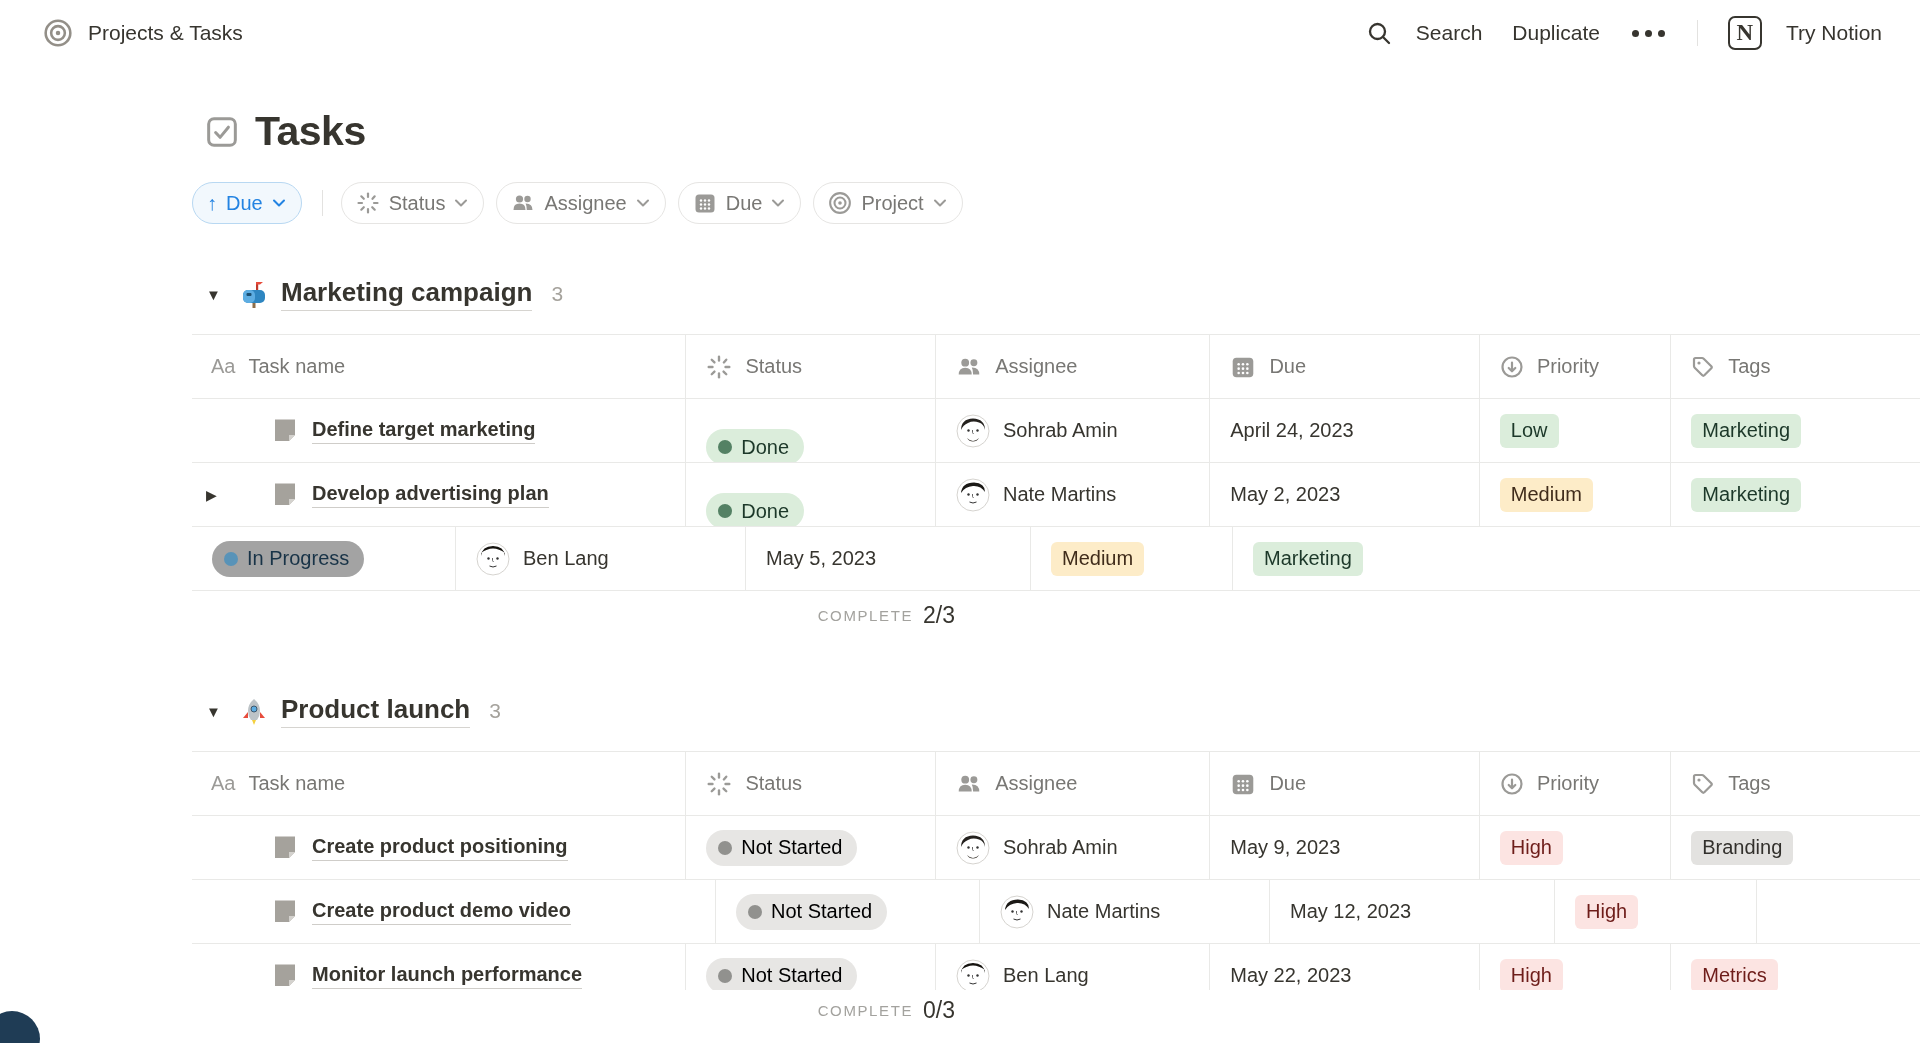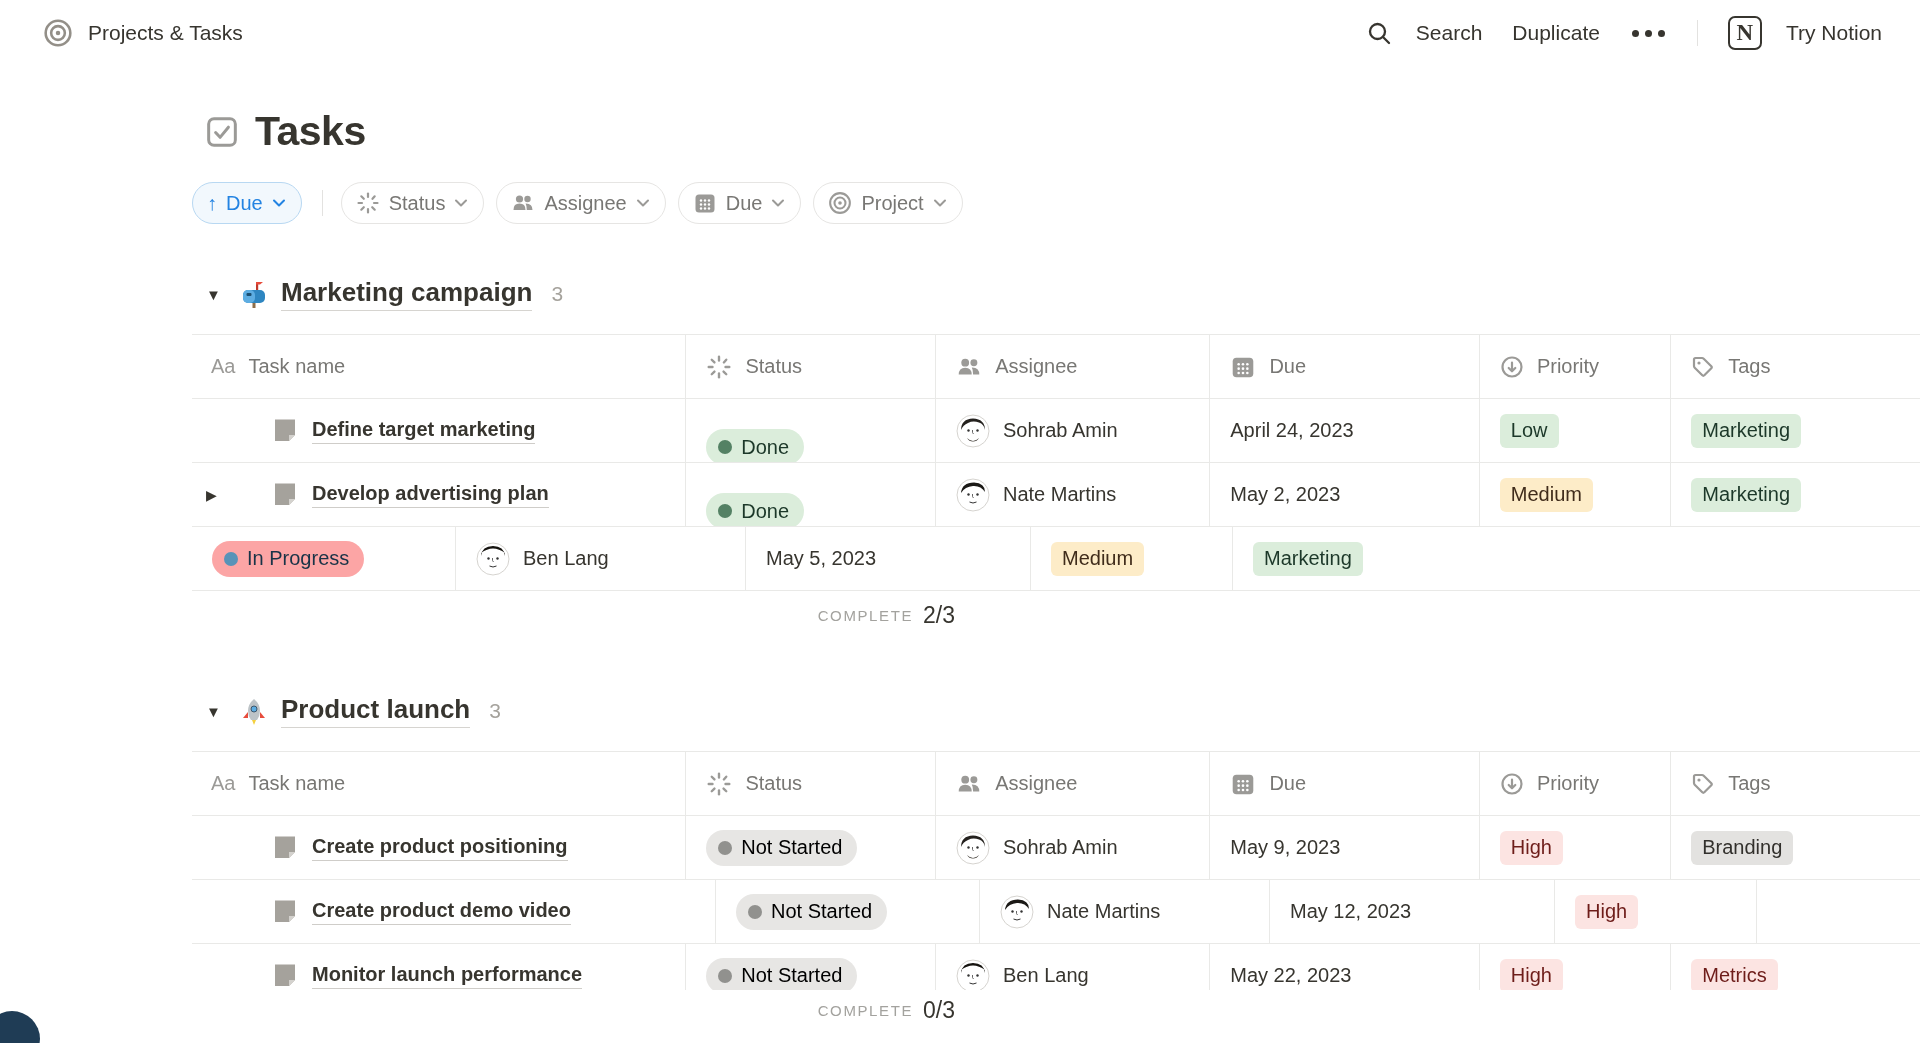--- a/index.html
+++ b/index.html
@@ -62,21 +62,21 @@
   .toggle-slot { width:64px; display:flex; align-items:center; flex:none; }
   .row-toggle { font-size:14px; color:#37352F; cursor:pointer; }
   .pageicon { width:30px; height:30px; flex:none; margin-right:12px; }
   .taskname { font-size:20px; font-weight:600; color:#37352F;
     border-bottom:1.5px solid #CFCDC9; padding-bottom:2px; white-space:nowrap; cursor:pointer; }
 
   .status-pill { display:inline-flex; align-items:center; gap:9px; height:36px;
     border-radius:18px; padding:0 15px 0 12px; font-size:20px; white-space:nowrap; cursor:pointer; }
   .status-pill .dot { width:14px; height:14px; border-radius:50%; flex:none; }
   .st-green { background:#DBEDDB; color:#1C3829;margin-top:33px; } .st-green .dot { background:#548164; }
-  .st-blue  { background:#fca5a5; color:#183347; } .st-blue .dot { background:#5893B8; }
+  .st-blue  { background:#a3a3a3; color:#183347; } .st-blue .dot { background:#5893B8; }
   .st-gray  { background:#E7E6E4; color:#000000; } .st-gray .dot { background:#91918E; }
 
   .avatar { width:34px; height:34px; border-radius:50%; flex:none; margin-right:13px;
     background:#fff; }
   .aname { font-size:20px; }
   .duetext { font-size:20px; }
 
   .chip { display:inline-flex; align-items:center; height:34px; border-radius:6px;
     padding:0 11px; font-size:20px; white-space:nowrap; cursor:pointer; }
   .chip-green  { background:#DBEDDB; color:#1C3829; }

